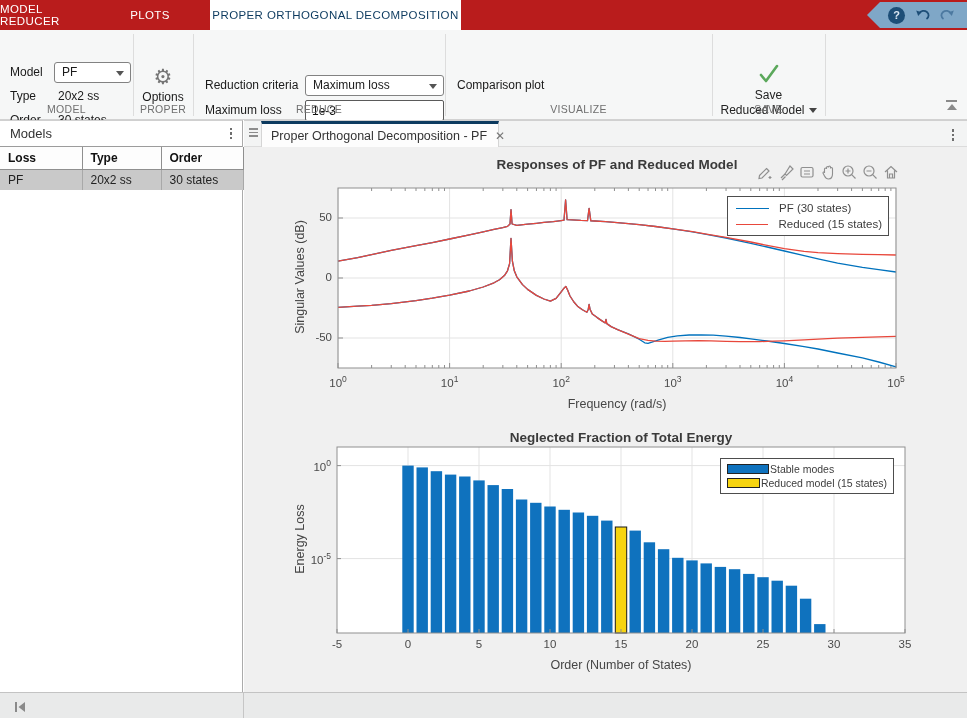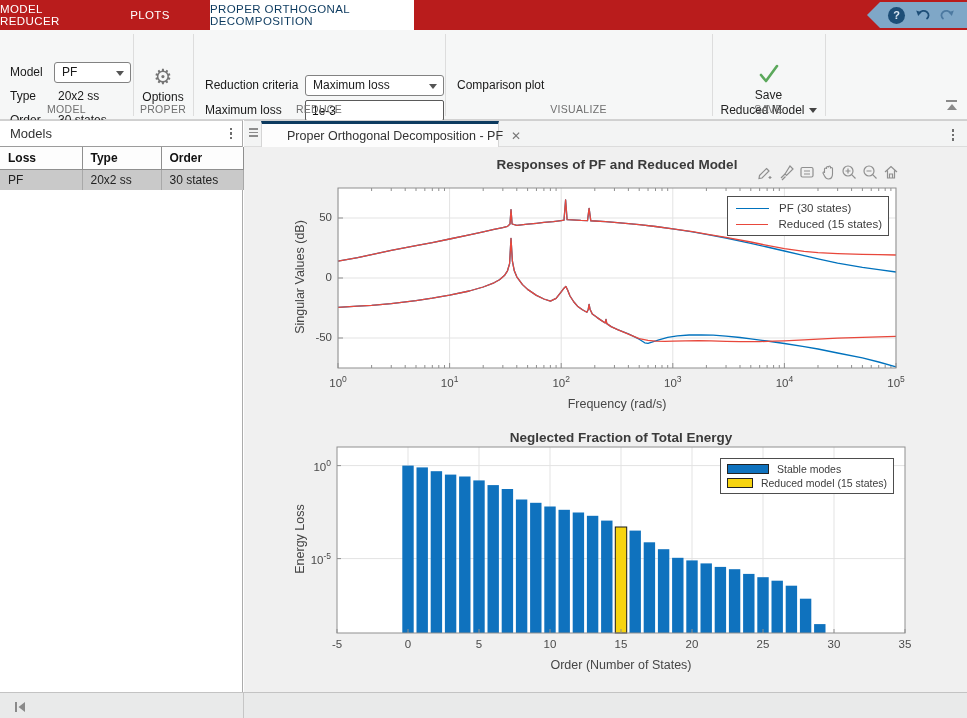--- a/index.html
+++ b/index.html
@@ -51,21 +51,21 @@
   .mtable th { font-size:12px; text-align:left; padding:4px 8px; border-right:1px solid #8f8f8f; border-bottom:1px solid #8f8f8f; background:#fdfdfd; color:#111; }
   .mtable td { font-size:12px; padding:3px 8px; border-right:1px solid #a8a8a8; color:#222; }
   .mtable tr.sel td { background:#c9c9c9; }
 
   
   .doc-tabbar { position:absolute; left:244px; top:120px; width:723px; height:27px; background:#f3f4f4; border-bottom:1px solid #dcdcdc; border-top:1px solid #d0d0d0; }
   .grip { position:absolute; left:5px; top:7px; width:9px; display:flex; flex-direction:column; gap:2px; }
   .grip i { height:1.5px; background:#8c8c8c; display:block; }
   .doc-tab { position:absolute; left:17px; top:0; width:238px; height:27px; background:#fdfdfd; border-top:3px solid #0c3a5f;
              border-left:1px solid #d5d5d5; border-right:1px solid #d5d5d5; display:flex; align-items:center; padding:0 9px; gap:8px; }
-  .doc-tab .t { font-size:12.5px; color:#333; white-space:nowrap;margin-left:16px; }
+  .doc-tab .t { font-size:12.5px; color:#333; white-space:nowrap; }
   .doc-tab .x { color:#777; font-size:12px; cursor:default; }
   .doc-tabbar .dots { position:absolute; right:13px; top:8px; }
 
   .doc-content { position:absolute; left:244px; top:147px; width:723px; height:545px; background:#f0f0f0; }
   .doc-content svg.plots { position:absolute; left:0; top:0; }
 
   .chart-title { position:absolute; text-align:center; font-weight:bold; font-size:13.5px; color:#3a3a3a; }
   .axis-xlabel { position:absolute; text-align:center; font-size:12.5px; color:#464646; }
   .axis-ylabel { position:absolute; text-align:center; font-size:12.5px; color:#464646; transform:rotate(-90deg); }
   .ticklabel { position:absolute; font-size:11.5px; color:#4a4a4a; }
@@ -76,39 +76,39 @@
   .axtools { position:absolute; display:flex; gap:2px; }
   .axtools .ic { width:19px; height:19px; display:flex; align-items:center; justify-content:center; cursor:default; }
 
   .legend { position:absolute; background:#ffffff; border:1px solid #4d4d4d; }
   .leg-row { display:flex; align-items:center; }
   .legend1 { padding:3px 6px 3px 8px; }
   .legend1 .leg-row { height:16px; gap:10px; }
   .leg-line { width:33px; height:0; border-top:1.6px solid #000; }
   .legend1 .lbl { font-size:11.5px; color:#3d3d3d; white-space:nowrap; }
   .legend2 { padding:3px 6px; }
-  .legend2 .leg-row { height:14px; gap:8px; }
+  .legend2 .leg-row { height:14px; gap:1px; }
   .leg-swatch { width:42px; height:10px; border:1px solid #222; }
   .legend2 .lbl { font-size:10.5px; color:#3d3d3d; white-space:nowrap; }
 
   
   .statusbar { position:absolute; left:0; bottom:0; width:967px; height:26px; background:#e9eaea; border-top:1px solid #c3c3c3; }
   .statusbar .vdiv { position:absolute; left:243px; top:0; bottom:0; width:1px; background:#c6c6c6; }
 </style>
 </head>
 <body>
 
 <div class="titlebar">
   <div class="tab" style="left:0;width:102px;">
       <span>MODEL REDUCER</span>
     </div>
   <div class="tab" style="left:118px;width:64px;">
       <span>PLOTS</span>
     </div>
-  <div class="tab active" style="left:210px;width:204px;">
+  <div class="tab active" style="left:210px;width:251px;">
       <span>PROPER ORTHOGONAL DECOMPOSITION</span>
     </div>
   <div class="quick-access">
     <div class="qa-help">?</div>
     <svg width="18" height="15">
         <path d="M13.5 11 A5 4.5 0 1 0 6.2 5.2" fill="none" stroke="#1d4e77" stroke-width="1.8"></path>
         <polygon points="3.2,2.6 8.4,4.2 5.2,8" fill="#1d4e77"></polygon>
       </svg>
     <svg width="18" height="15">
         <path d="M4.5 11 A5 4.5 0 1 1 11.8 5.2" fill="none" stroke="#4c79a0" stroke-width="1.8"></path>

